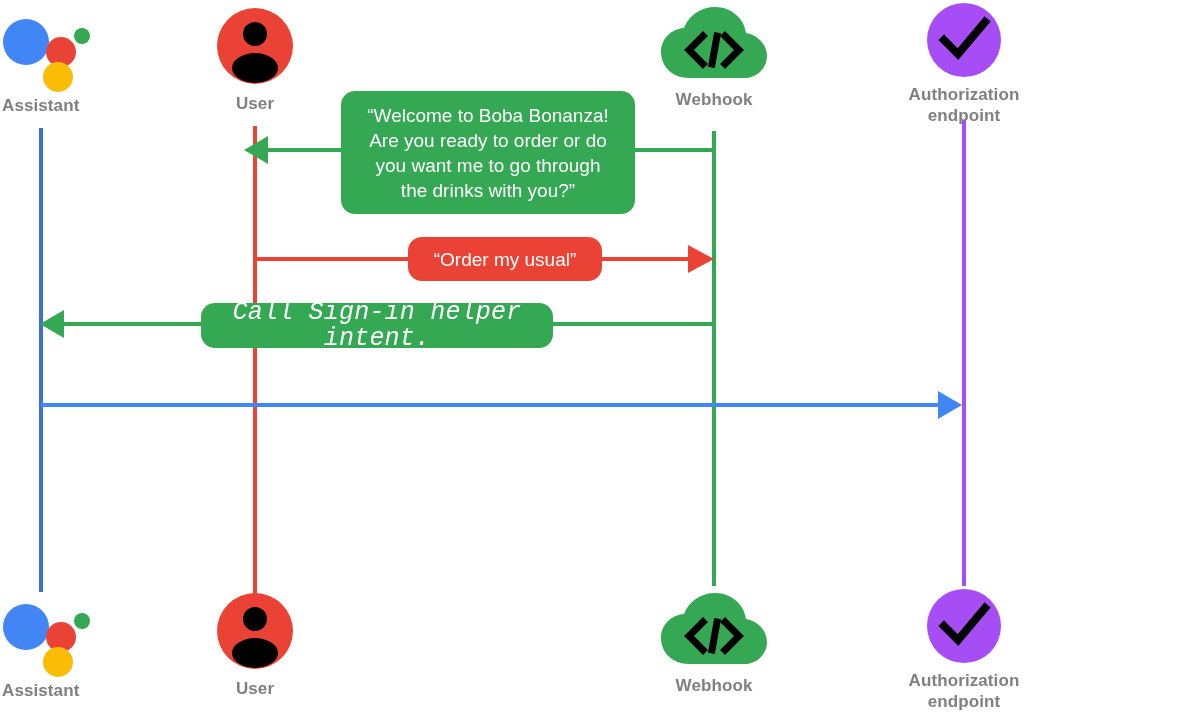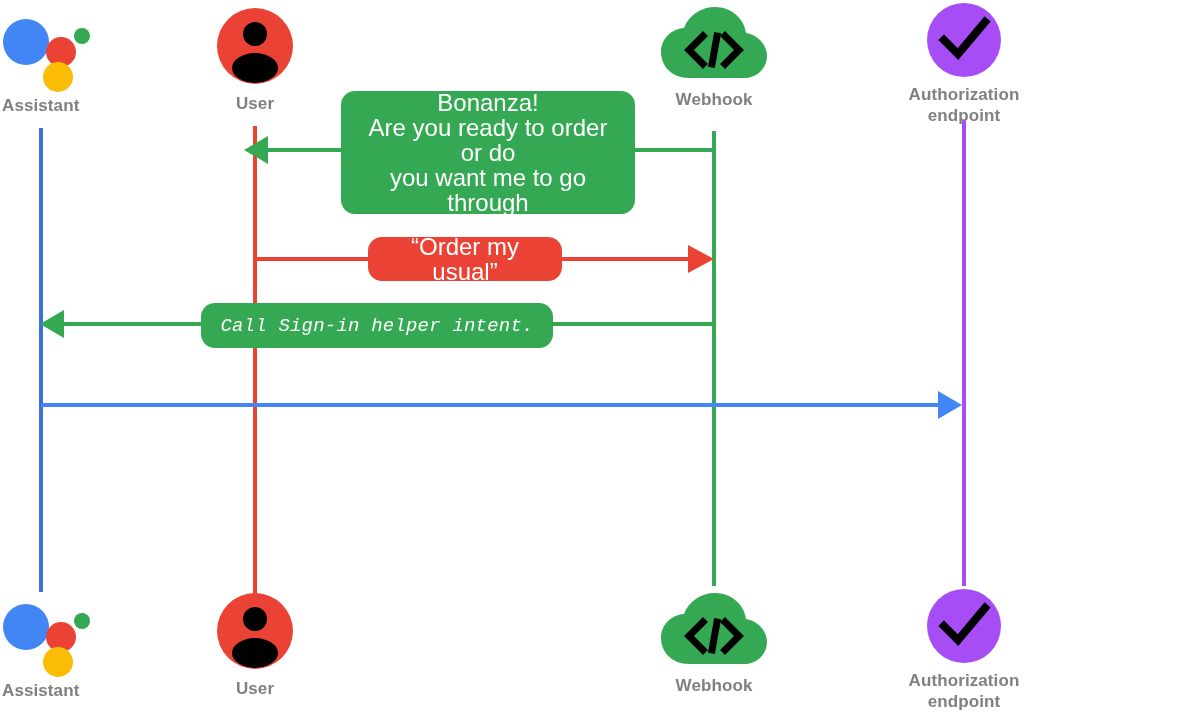--- a/index.html
+++ b/index.html
@@ -72,22 +72,22 @@
     position: absolute;
     border-radius: 14px;
     color: #FFFFFF;
     display: flex;
     align-items: center;
     justify-content: center;
     text-align: center;
     padding: 10px 16px;
     white-space: pre-line;
   }
-  .bubble.sans  { font-family: "Liberation Sans", sans-serif; font-size: 24px; line-height: 25px; }
-  .bubble.mono  { font-family: "Liberation Mono", monospace; font-style: italic; font-size: 19px; line-height: 26px; letter-spacing: 0.2px; }
+  .bubble.sans  { font-family: "Liberation Sans", sans-serif; font-size: 19px; line-height: 25px; }
+  .bubble.mono  { font-family: "Liberation Mono", monospace; font-style: italic; font-size: 25px; line-height: 26px; letter-spacing: 0.2px; }
 </style>
 </head>
 <body>
 
 <div id="stage">
 
   <div class="lifeline" style="left:39px; top:128px; height:464px; background:#3B6FE0;"></div>
   <div class="lifeline" style="left:253px; top:126px; height:468px; background:#EA4335;"></div>
   <div class="lifeline" style="left:712px; top:131px; height:455px; background:#34A853;"></div>
   <div class="lifeline" style="left:962px; top:120px; height:466px; background:#A64DF5;"></div>
@@ -136,21 +136,21 @@
 
   <div class="msg-line" style="left:266px; top:148px; width:448px; background:#34A853;"></div>
   <div class="arrowhead arrow-left" style="left:244px; top:136px; border-right:24px solid #34A853;"></div>
   <div class="bubble sans" style="left:341px; top:91px; width:294px; height:123px; background:#34A853;">“Welcome to Boba Bonanza!
 Are you ready to order or do
 you want me to go through
 the drinks with you?”</div>
 
   <div class="msg-line" style="left:255px; top:257px; width:433px; background:#EA4335;"></div>
   <div class="arrowhead arrow-right" style="left:688px; top:245px; border-left:26px solid #EA4335;"></div>
-  <div class="bubble sans" style="left:368px; top:237px; width:194px; height:44px; background:#EA4335;">“Order my usual”</div>
+  <div class="bubble sans" style="left:408px; top:237px; width:194px; height:44px; background:#EA4335;">“Order my usual”</div>
 
   <div class="msg-line" style="left:62px; top:322px; width:652px; background:#34A853;"></div>
   <div class="arrowhead arrow-left" style="left:40px; top:310px; border-right:24px solid #34A853;"></div>
   <div class="bubble mono" style="left:201px; top:303px; width:352px; height:45px; background:#34A853;">Call Sign-in helper intent.</div>
 
   <div class="msg-line" style="left:41px; top:403px; width:897px; background:#4285F4;"></div>
   <div class="arrowhead arrow-right" style="left:938px; top:391px; border-left:24px solid #4285F4;"></div>
 
 
   <div class="actor" style="left:0px; top:595px; width:92px;">

